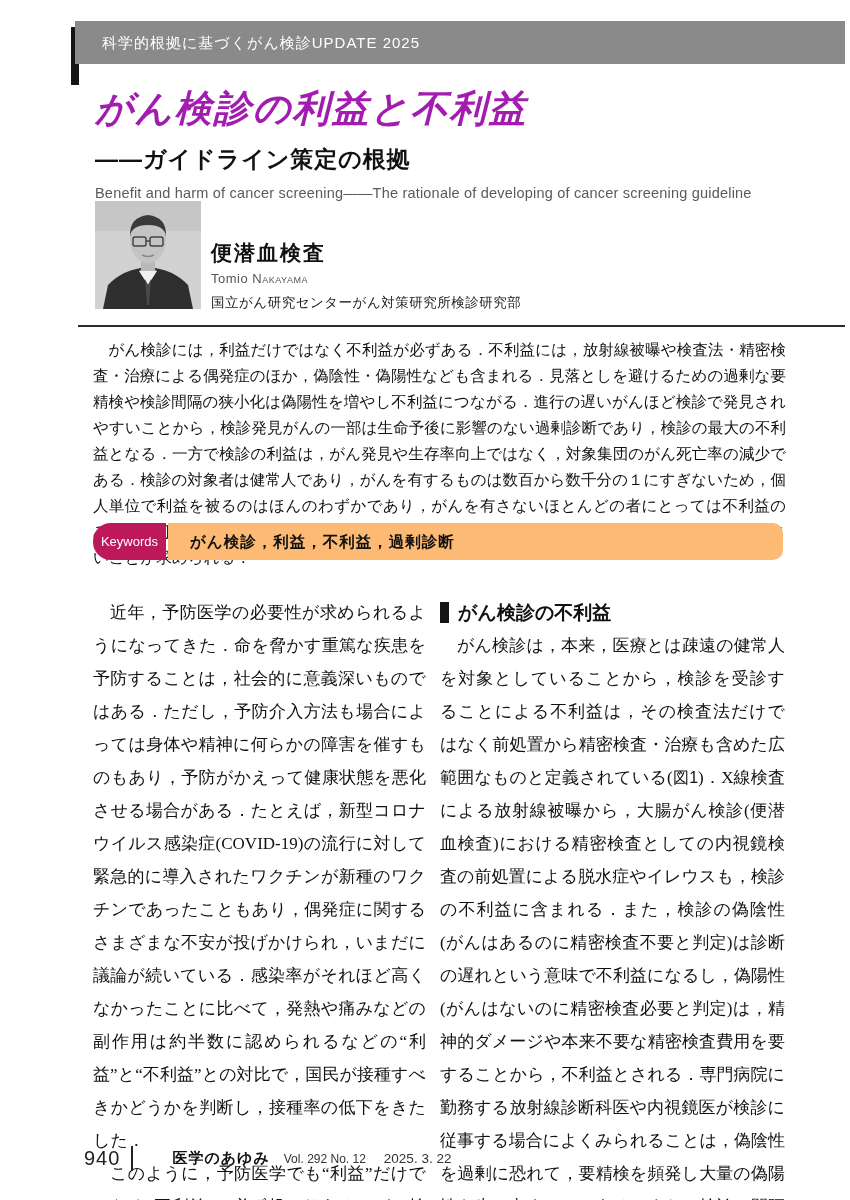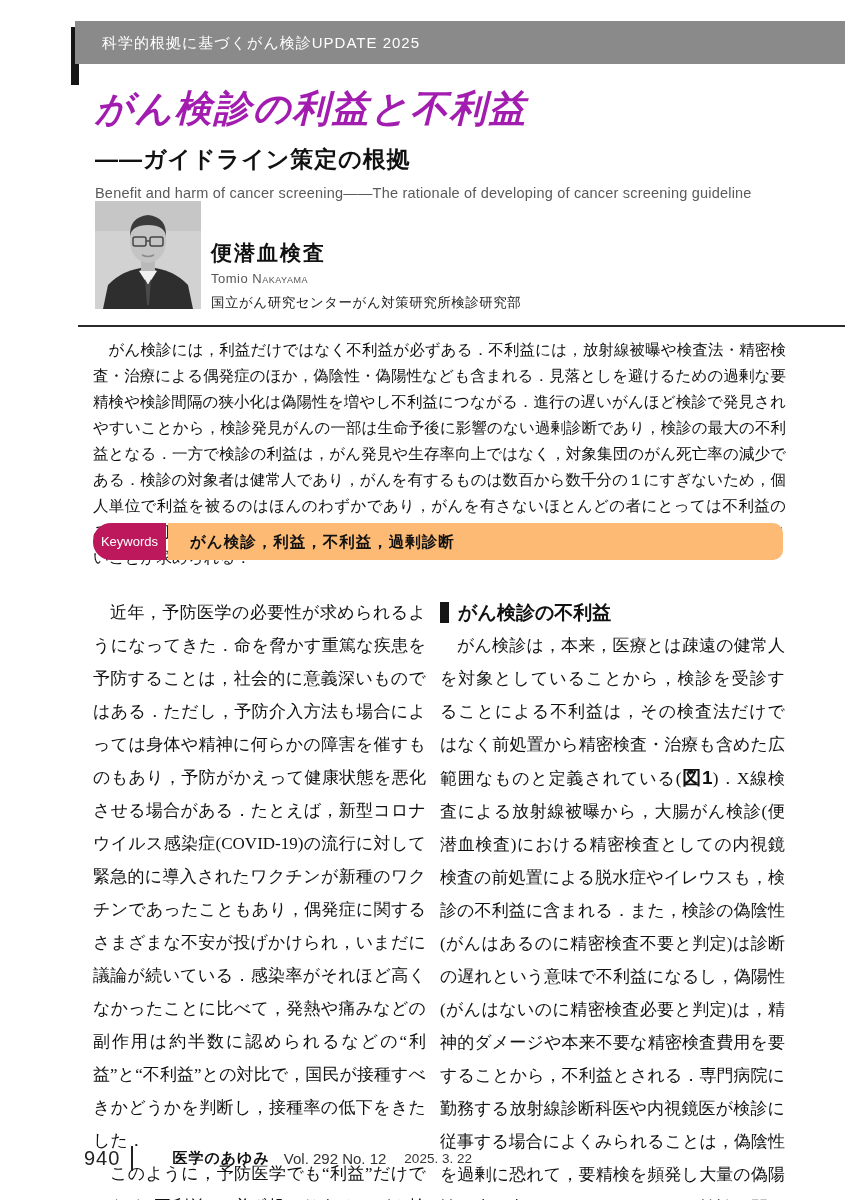--- a/index.html
+++ b/index.html
@@ -130,32 +130,32 @@
     font-weight: bold;
     height: 33px;
     color: #111;
   }
   .section-heading .bar {
     display: inline-block;
     width: 9px; height: 21px;
     background: #151515;
     margin-right: 9px;
   }
-  .col b { font-weight: bold; font-family: "Liberation Sans", "DejaVu Sans", sans-serif; font-size: 19px; }
+  .col b { font-weight: normal; font-family: "Liberation Sans", "DejaVu Sans", sans-serif; font-size: 16px; }
   
   .footer {
     position: absolute;
     left: 84px; top: 1146px;
     display: flex;
     align-items: center;
   }
   .footer .page-num { font-size: 20px; color: #222; letter-spacing: 1px; }
   .footer .divider { width: 2px; height: 25px; background: #222; margin: 0 11px; }
   .footer .journal { font-size: 15px; font-weight: bold; letter-spacing: 1px; color: #111; margin-left: 28px; }
-  .footer .volume { font-size: 15px; color: #333; margin-left: 14px; }
+  .footer .volume { font-size: 12px; color: #333; margin-left: 14px; }
   .footer .date { font-size: 13.5px; color: #333; margin-left: 18px; }
 </style>
 </head>
 <body>
 
 <div class="page">
 
   <div class="header-accent"></div>
   <div class="header-bar">
     <span>科学的根拠に基づくがん検診UPDATE 2025</span>

